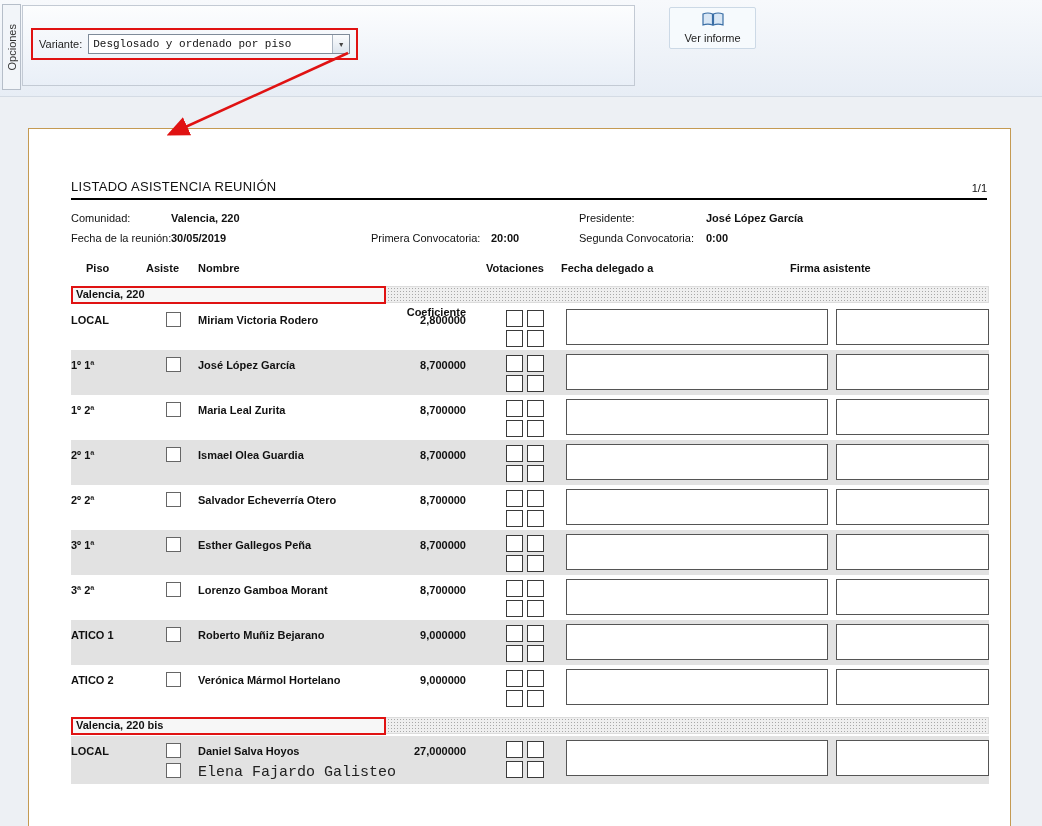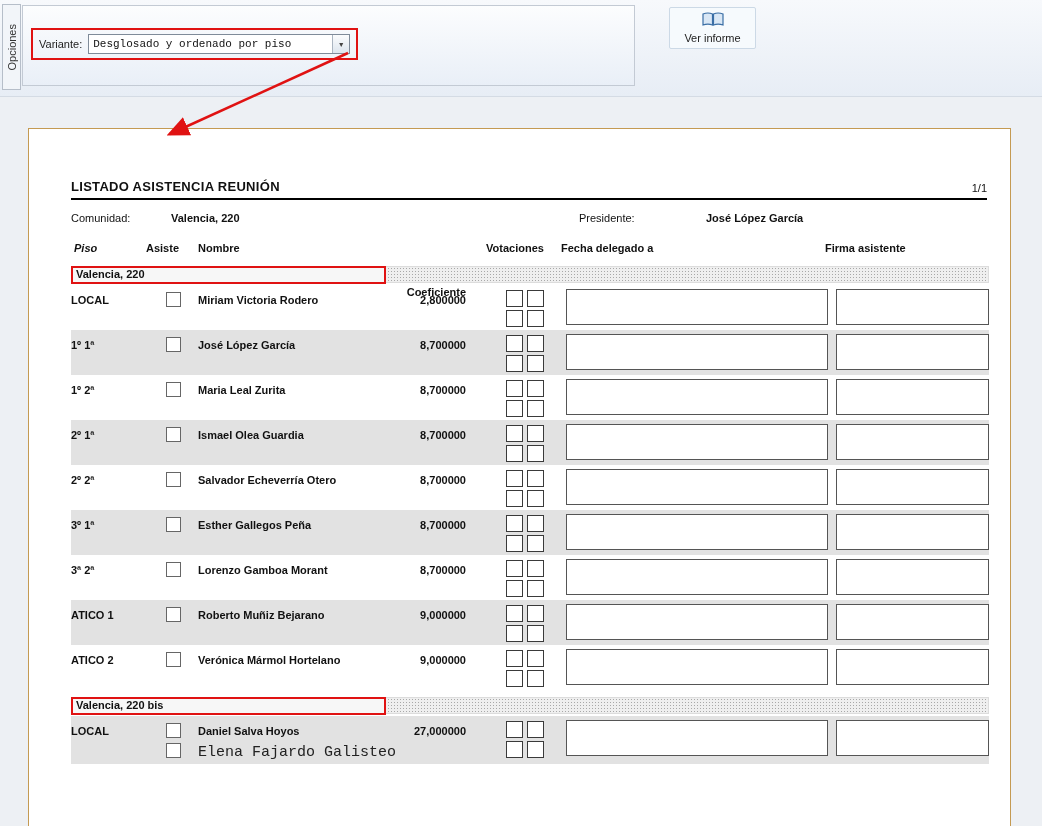--- a/index.html
+++ b/index.html
@@ -70,35 +70,35 @@
 
   
   .viewer{ position:absolute; left:0; top:97px; width:1042px; height:729px; background:#edf0f4; }
   .page{
     position:absolute; left:28px; top:128px; width:983px; height:712px;
     background:#fff; border:1px solid var(--page-border);
     padding:50px 23px 0 42px;
     z-index:5;
   }
   .title-row{ display:flex; justify-content:space-between; align-items:flex-end; }
-  .rpt-title{ font-size:13px; font-weight:bold; letter-spacing:.3px; }
+  .rpt-title{ font-size:13px; font-weight:normal; letter-spacing:.3px; }
   .rpt-page{ font-size:11px; }
   .title-line{ height:2px; background:#000; margin:4px 0 10px; }
 
   .info-row{ position:relative; height:20px; font-size:11px; }
   .info-row .lab{ position:absolute; top:2px; }
   .info-row .val{ position:absolute; top:2px; font-weight:bold; }
   .p0{left:0;} .p100{left:100px;} .p300{left:300px;} .p420{left:420px;} .p508{left:508px;} .p635{left:635px;}
 
   .col-headers{ position:relative; height:16px; margin-top:12px; margin-bottom:8px;
     font-size:11px; font-weight:bold; }
   .col-headers span{ position:absolute; top:0; white-space:nowrap; }
-  .ch-piso{left:3px;font-style:italic;} .ch-asiste{left:75px;} .ch-nombre{left:127px;}
+  .ch-piso{left:15px;} .ch-asiste{left:75px;} .ch-nombre{left:127px;}
   .ch-coef{left:275px; width:120px; text-align:right;margin-top:44px;}
-  .ch-vot{left:415px;} .ch-voto{left:490px;} .ch-firma{left:754px;}
+  .ch-vot{left:415px;} .ch-voto{left:490px;} .ch-firma{left:719px;}
 
   
   .group-band{
     position:relative; height:17px; margin:7px 0 2px; width:918px;
     background-color:#efefef;
     background-image:radial-gradient(#a8a8a8 .7px, transparent .9px);
     background-size:3px 3px;
     border:1px solid #dcdcdc;
   }
   .group-band:first-child{ margin-top:0; }
@@ -173,20 +173,28 @@
     <span class="rpt-page">1/1</span>
   </div>
   <div class="title-line"></div>
 
   <div class="info-row">
     <span class="lab p0">Comunidad:</span>
     <span class="val p100">Valencia, 220</span>
     <span class="lab p508">Presidente:</span>
     <span class="val p635">José López García</span>
   </div>
+  <div class="info-row">
+    <span class="lab p0">Fecha de la reunión:</span>
+    <span class="val p100">30/05/2019</span>
+    <span class="lab p300">Primera Convocatoria:</span>
+    <span class="val p420">20:00</span>
+    <span class="lab p508">Segunda Convocatoria:</span>
+    <span class="val p635">0:00</span>
+  </div>
 
   <div class="col-headers">
     <span class="ch-piso">Piso</span>
     <span class="ch-asiste">Asiste</span>
     <span class="ch-nombre">Nombre</span>
     <span class="ch-coef">Coeficiente</span>
     <span class="ch-vot">Votaciones</span>
     <span class="ch-voto">Fecha delegado a</span>
     <span class="ch-firma">Firma asistente</span>
   </div>

